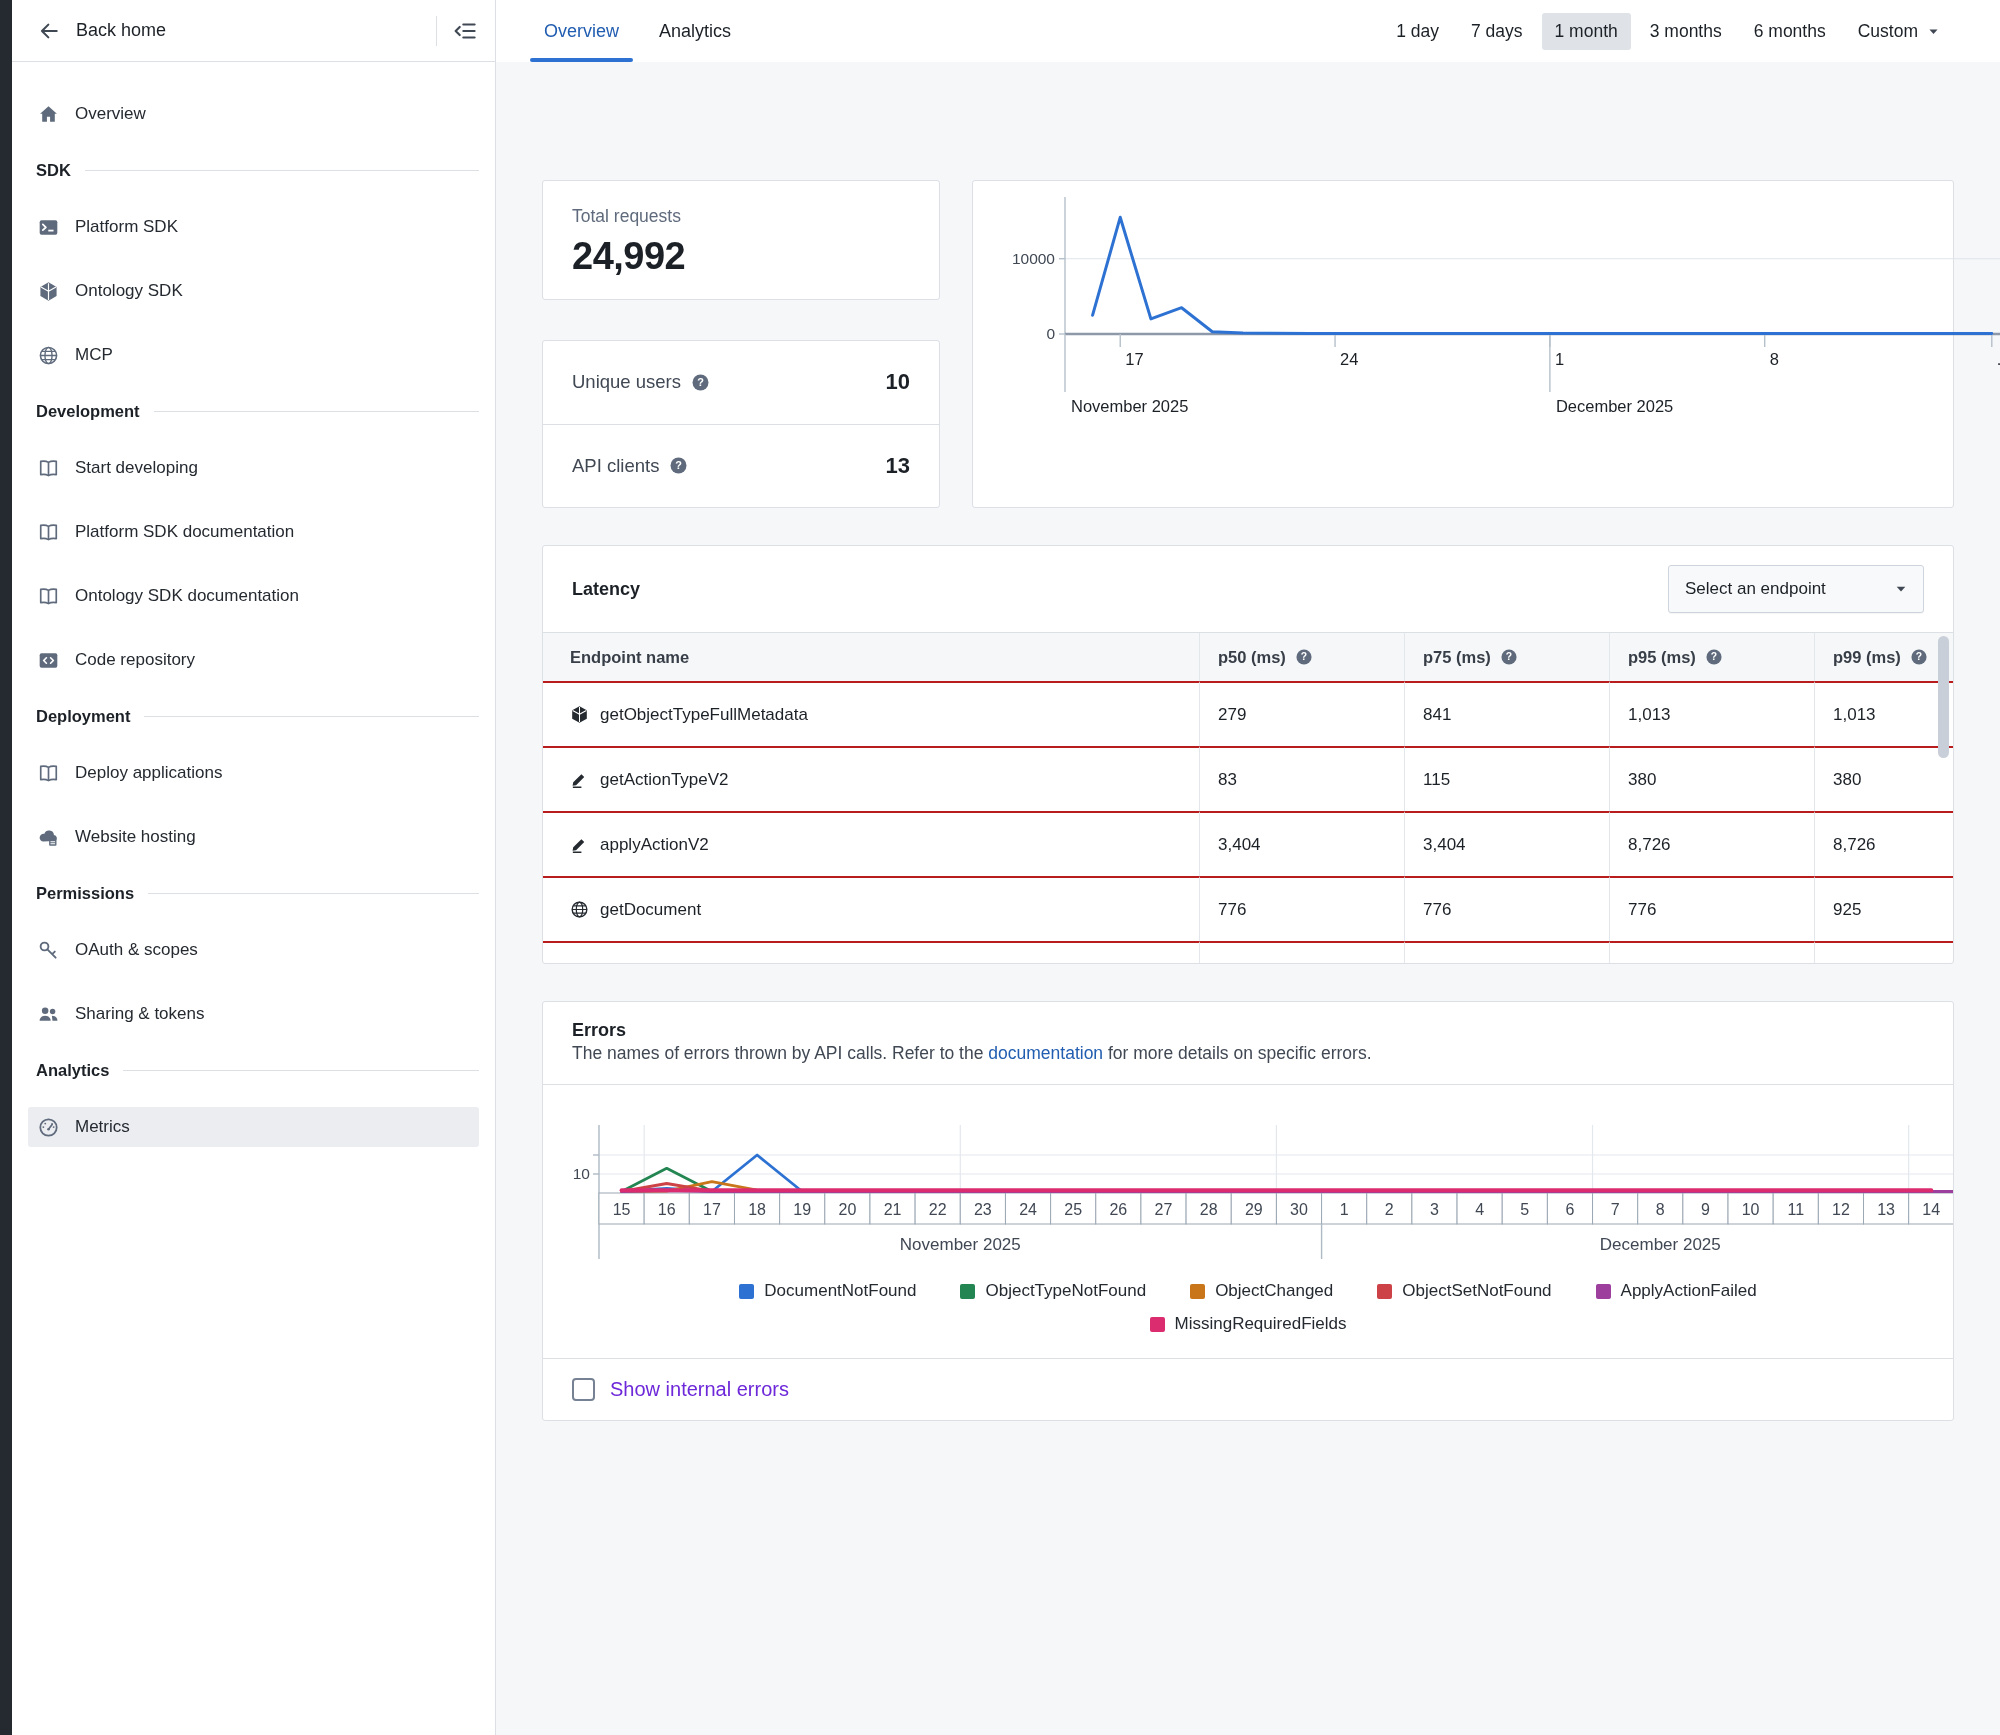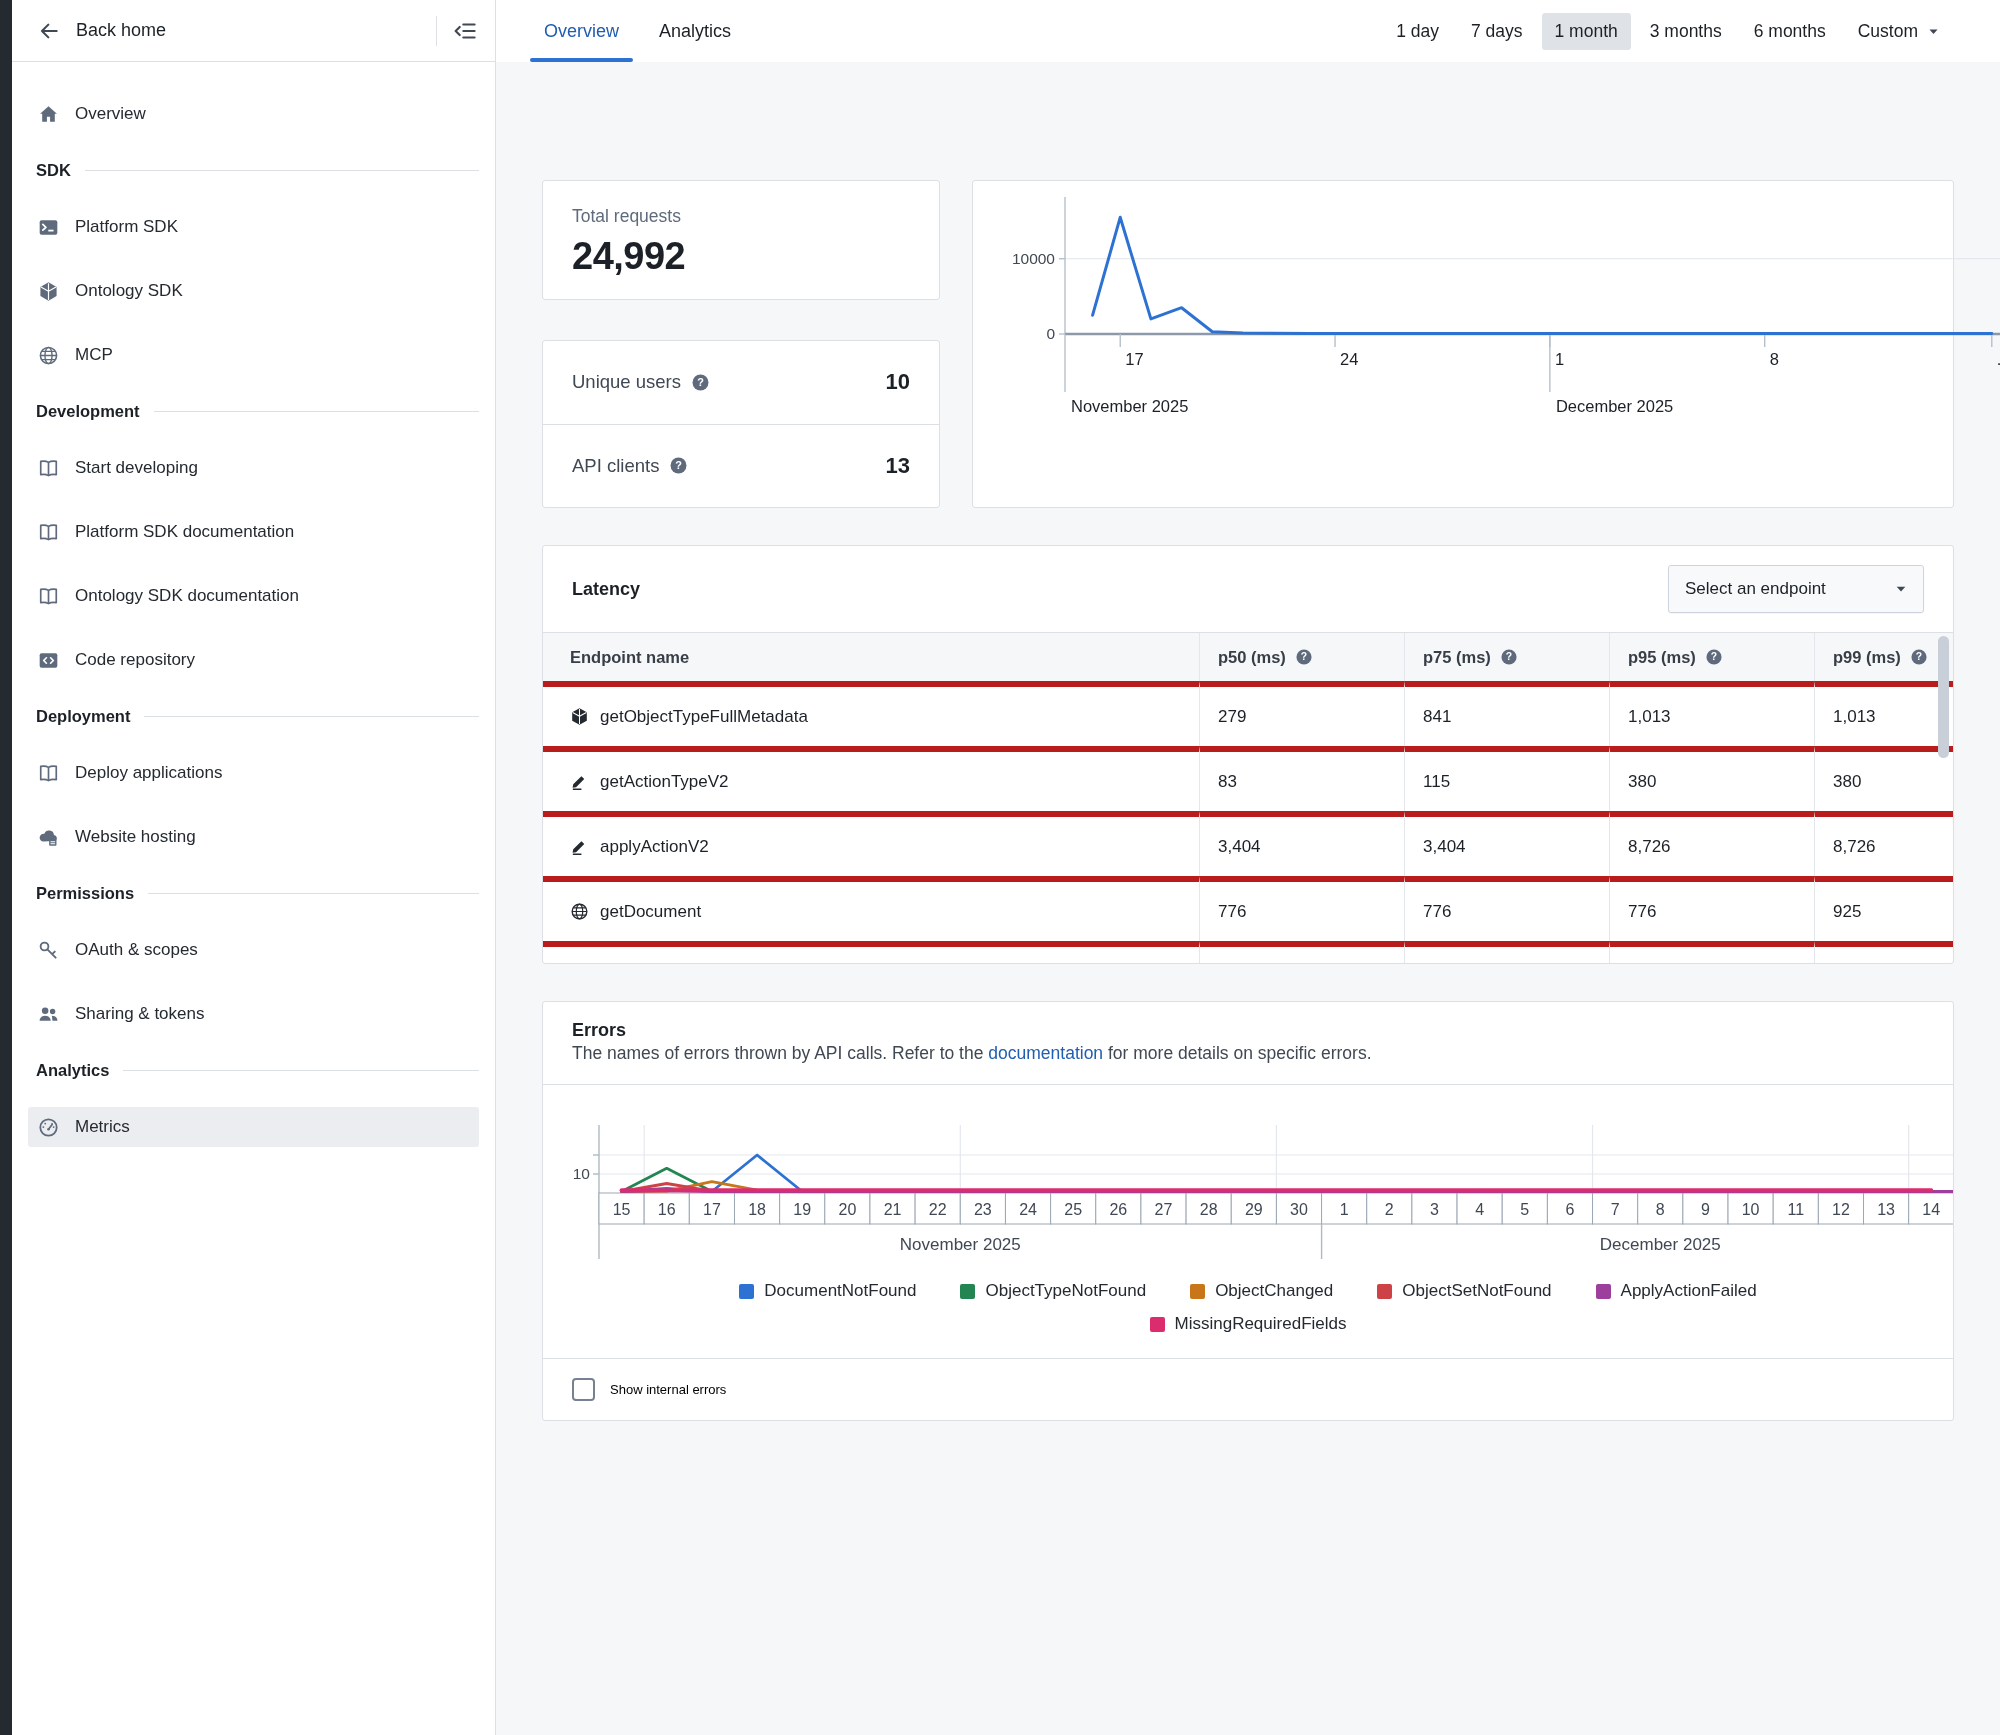--- a/index.html
+++ b/index.html
@@ -67,21 +67,21 @@
   .lat-card { margin-bottom:37px; overflow:hidden; }
   .lat-head { display:flex; align-items:center; justify-content:space-between; padding:19px 29px; }
   .lat-title { font-size:18px; font-weight:700; color:#1C2127; }
   .select { width:256px; height:48px; border:1px solid #CDD4DC; border-radius:3px; background:#F8F9FA; display:flex; align-items:center; padding:0 14px 0 16px; cursor:pointer; box-shadow:0 1px 1px rgba(17,20,24,.04); }
   .select .lbl { font-size:17px; color:#1C2127; }
   .select .caret { width:16px; height:16px; color:#404854; margin-left:auto; }
   .lat-table { border-top:1px solid #DCE0E5; position:relative; }
   .lat-grid { display:grid; grid-template-columns:656px 205px 205px 205px 205px 1fr; }
   .lat-grid > div { display:flex; align-items:center; }
   .hcell { height:48px; background:#F5F7F9; font-size:16.5px; font-weight:600; color:#383E47; gap:9px; }
-  .cell { height:65px; font-size:17px; color:#1C2127; border-top:6px solid #b91c1c; }
+  .cell { height:65px; font-size:17px; color:#1C2127; border-top:2px solid #b91c1c; }
   .c-name { padding-left:27px; gap:11px; }
   .c-num { padding-left:18px; }
   .bl { border-left:1px solid #E3E7EB; }
   .ep-icon { width:19px; height:19px; color:#252A31; flex:none; }
   .ep-icon svg { width:100%; height:100%; fill:currentColor; }
   .cell.empty { height:22px; }
   .scroll-thumb { position:absolute; top:3px; right:4px; width:11px; height:122px; border-radius:6px; background:#C9CFD8; cursor:pointer; }
   .help.sm { width:18px; height:18px; }
 
   
@@ -90,21 +90,21 @@
   .err-title { font-size:18px; font-weight:700; margin-bottom:2px; }
   .err-desc { font-size:17.5px; color:#404854; }
   .err-desc a { color:#215DB0; text-decoration:none; cursor:pointer; }
   .err-chart-wrap { padding:32px 30px 0 30px; }
   .legend { display:flex; flex-direction:column; align-items:center; gap:13px; margin:18px 0 24px 0; }
   .legend-row { display:flex; gap:44px; }
   .legend-item { display:flex; align-items:center; gap:10px; font-size:17px; color:#252A31; cursor:pointer; }
   .swatch { width:15px; height:15px; border-radius:2px; flex:none; }
   .err-foot { border-top:1px solid #DCE0E5; padding:19px 29px; display:flex; align-items:center; gap:15px; }
   .checkbox { width:23px; height:23px; border:2px solid #768293; border-radius:4px; background:#fff; cursor:pointer; flex:none; }
-  .cb-label { font-size:13px; color:#000000; }
+  .cb-label { font-size:20px; color:#6d28d9; }
 </style>
 </head>
 <body>
 
 <div class="edge-strip"></div>
 
 <div class="sidebar">
   <div class="side-header">
     <div class="back-btn">
       <span class="icon">

